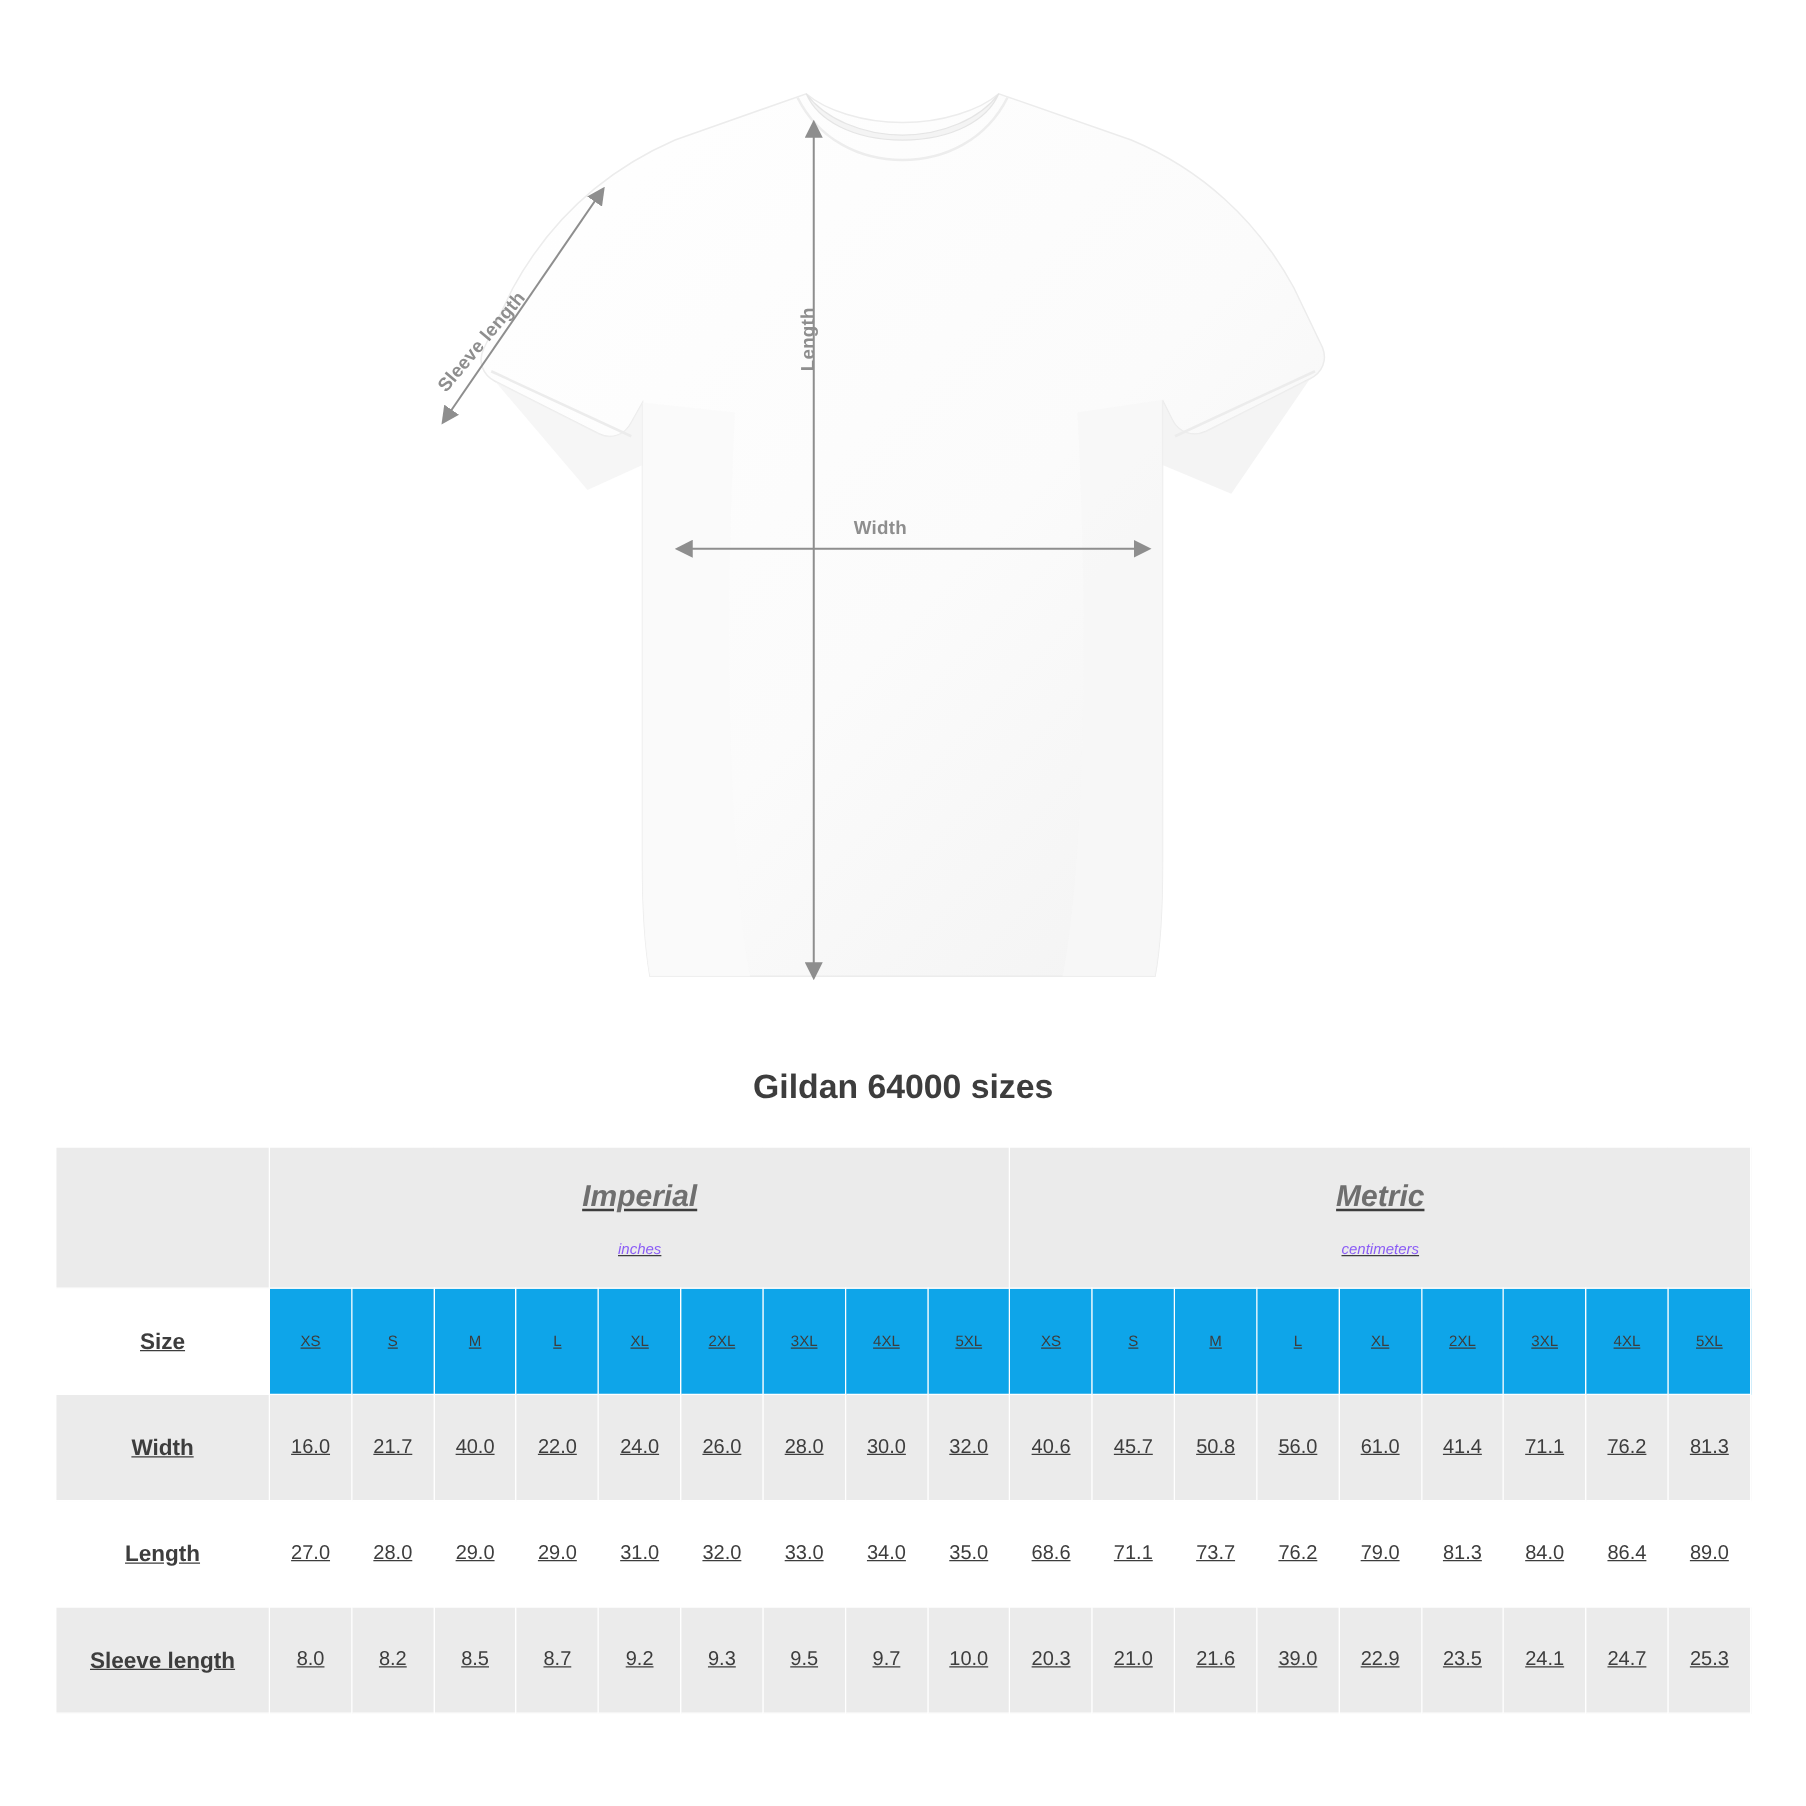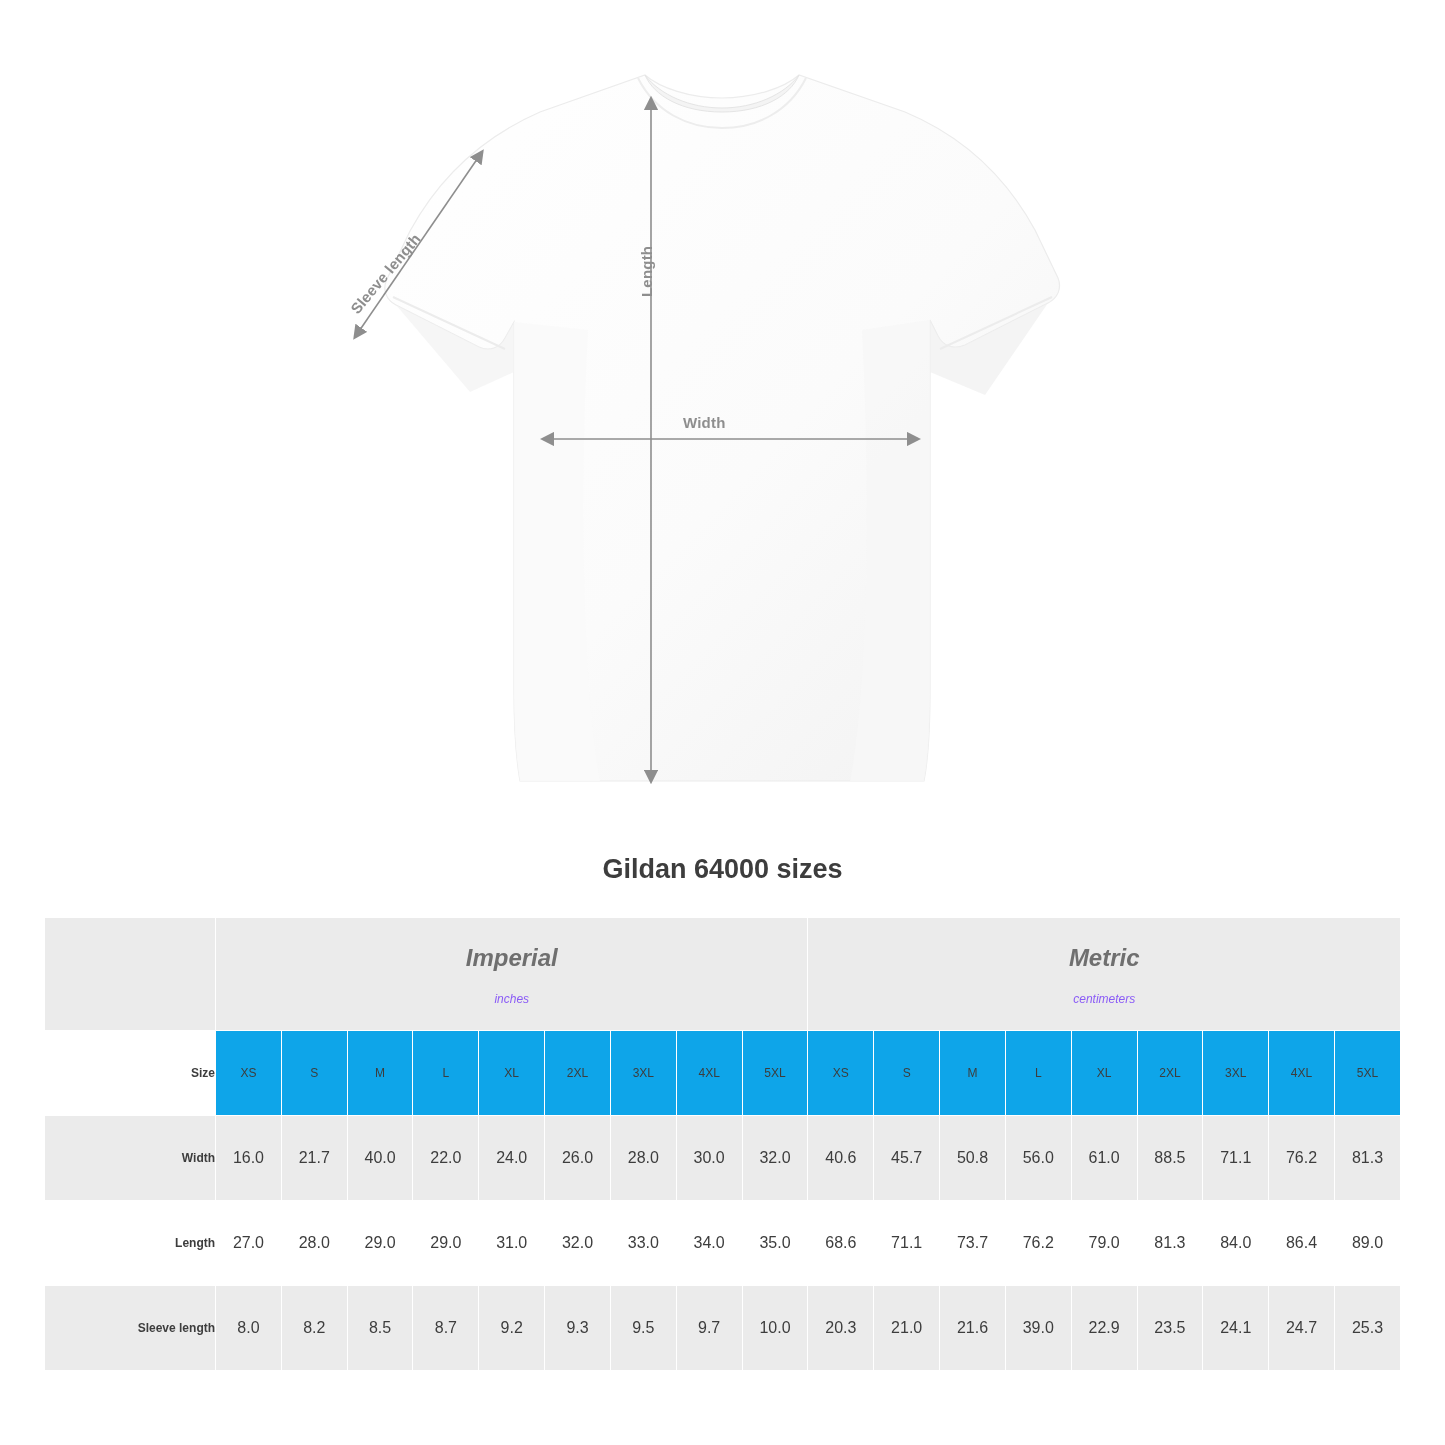--- a/index.html
+++ b/index.html
@@ -71,20 +71,21 @@
     font-size: 16px;
     font-style: italic;
     color: #7b7b7b;
     margin-top: 14px;
   }
 
   
   .table-wrap {
     margin-top: 32px;
     padding: 0 44px;
+    text-decoration: underline;
   }
   table.size-table {
     border-collapse: collapse;
     width: 1357px;
     table-layout: fixed;
   }
   table.size-table td,
   table.size-table th {
     border: 1px solid #ffffff;
     text-align: center;
@@ -116,22 +117,21 @@
   }
   tr.head-row td {
     height: 84px;
     background: #0ea5e9;
     font-size: 12px;
     color: #3d3d3d;
   }
   tr.head-row td.row-label,
   tr.data-row td.row-label {
     font-weight: bold;
-    font-size: 12px;
-    text-align: right;
+    font-size: 18px;
   }
   tr.data-row.shade td {
     background: #ebebeb;
   }
   tr.data-row td {
     height: 84px;
     background: #ffffff;
   }
   tr.head-row td.row-label {
     background: #ffffff;
@@ -281,21 +281,21 @@
           <td>24.0</td>
           <td>26.0</td>
           <td>28.0</td>
           <td>30.0</td>
           <td>32.0</td>
           <td>40.6</td>
           <td>45.7</td>
           <td>50.8</td>
           <td>56.0</td>
           <td>61.0</td>
-          <td>88.5</td>
+          <td>41.4</td>
           <td>71.1</td>
           <td>76.2</td>
           <td>81.3</td>
         </tr>
 
         <tr class="data-row">
           <td class="row-label">Length</td>
           <td>27.0</td>
           <td>28.0</td>
           <td>29.0</td>

